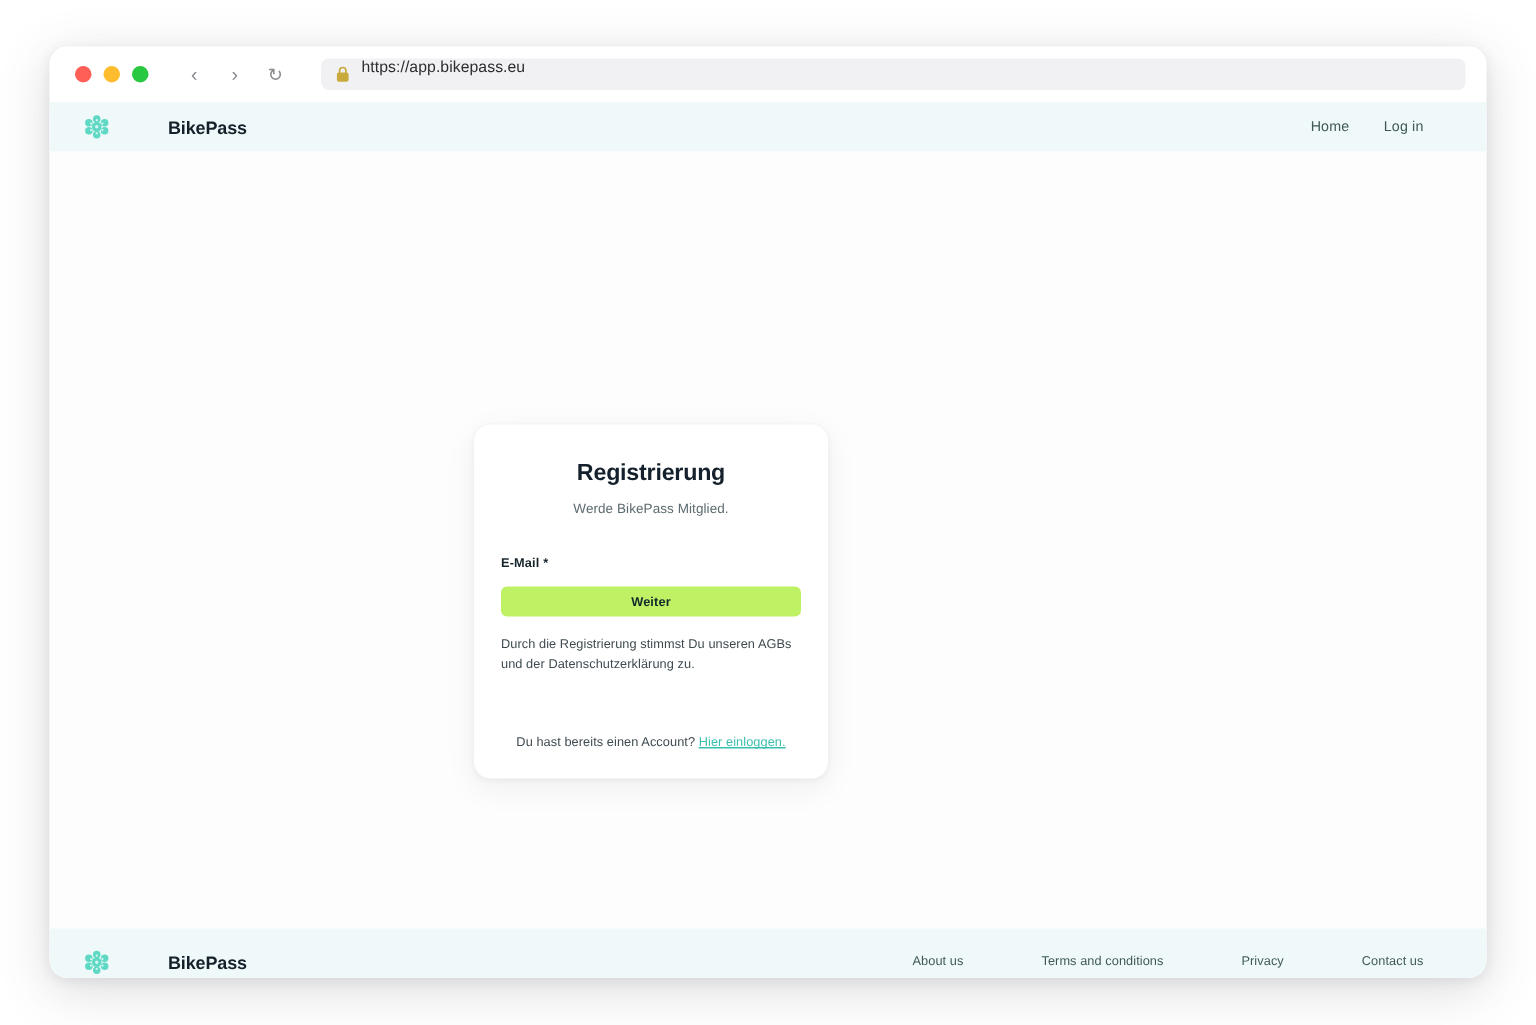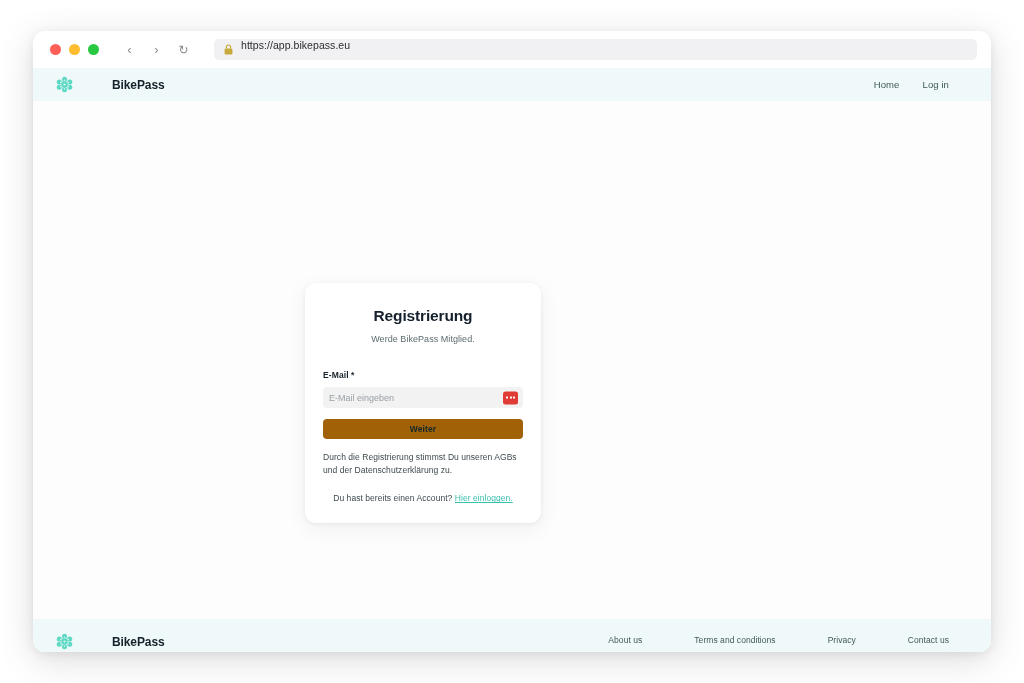--- a/index.html
+++ b/index.html
@@ -96,21 +96,21 @@
 
   
   .main-area {
     position: relative;
     height: 518px;
     background: #fdfdfd;
   }
 
   .card {
     position: absolute;
-    left: 272px; top: 182px;
+    left: 283px; top: 182px;
     width: 236px;
     background: #ffffff;
     border-radius: 11px;
     box-shadow: 0 1px 4px rgba(30,40,50,0.07), 0 6px 22px rgba(30,40,50,0.06);
     padding: 24px 18px 20px 18px;
   }
   .card-title {
     text-align: center;
     font-size: 15.5px;
     font-weight: bold;
@@ -167,41 +167,41 @@
     display: block;
     width: 2px; height: 2px;
     background: #ffffff;
     border-radius: 0.5px;
   }
 
   .submit-button {
     margin-top: 11px;
     width: 100%;
     height: 20px;
-    background: #a16207;
+    background: #bef264;
     border: none;
     border-radius: 4px;
     color: #12282c;
     font-family: "Liberation Sans", sans-serif;
     font-size: 8.5px;
     font-weight: bold;
     letter-spacing: 0.1px;
     cursor: pointer;
   }
 
   .legal-text {
     margin-top: 12px;
     font-size: 8.5px;
     line-height: 1.55;
     color: #3e4a4f;
     letter-spacing: 0.05px;
   }
 
   .account-row {
-    margin-top: 16px;
+    margin-top: 40px;
     text-align: center;
     font-size: 8.5px;
     color: #3e4a4f;
     letter-spacing: 0.05px;
   }
   .account-row a {
     color: #3bbfae;
     text-decoration: underline;
   }
 
@@ -292,28 +292,20 @@
       </div>
     </div>
 
     <div class="main-area">
 
       <div class="card">
         <div class="card-title">Registrierung</div>
         <div class="card-subtitle">Werde BikePass Mitglied.</div>
 
         <div class="field-label">E-Mail *</div>
-        <div class="input-wrap">
-          <input type="text" placeholder="E-Mail eingeben" style="">
-          <span class="autofill-badge">
-            <i></i>
-              <i></i>
-              <i></i>
-          </span>
-        </div>
 
         <button class="submit-button">Weiter</button>
 
         <div class="legal-text">Durch die Registrierung stimmst Du unseren AGBs und der Datenschutzerklärung zu.</div>
 
         <div class="account-row">
           <span>Du hast bereits einen Account?</span>
           <a href="#">Hier einloggen.</a>
         </div>
       </div>

